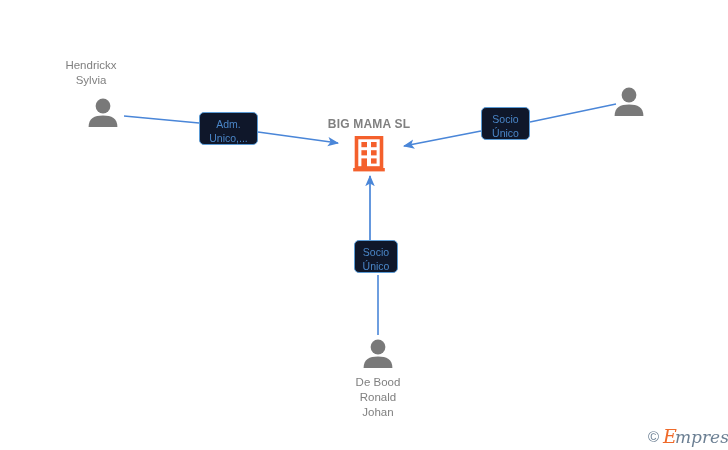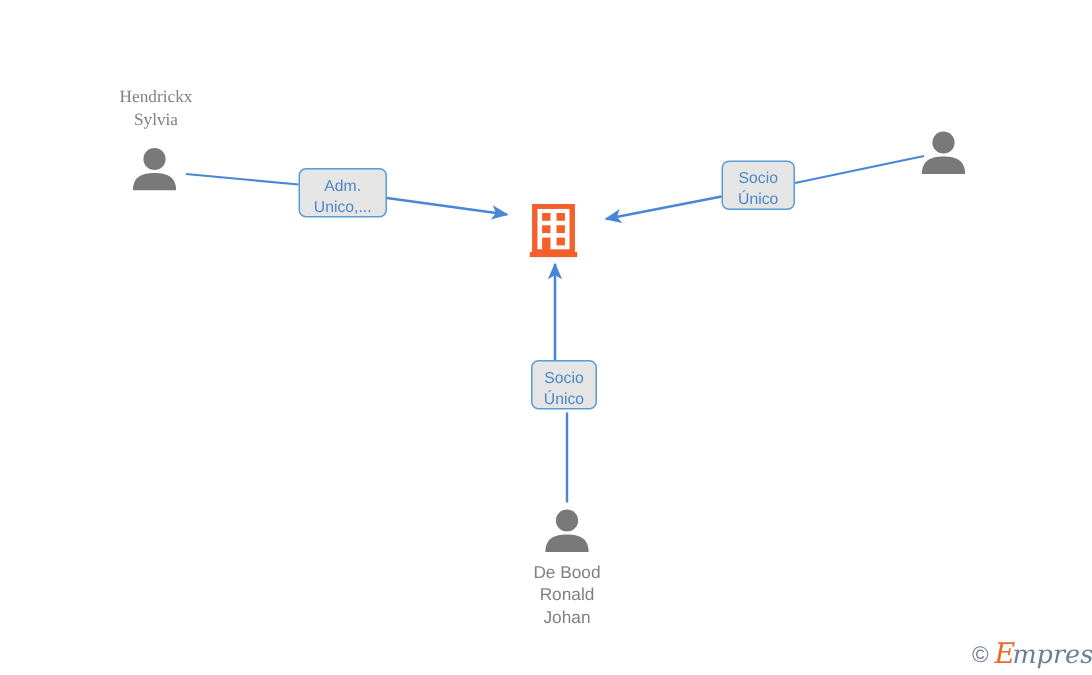--- a/index.html
+++ b/index.html
@@ -48,21 +48,21 @@
   .company-icon {
     position: absolute;
     width: 34px;
     height: 36px;
   }
   .rel-box {
     position: absolute;
     box-sizing: border-box;
     border: 1.3px solid #5b9bd5;
     border-radius: 5px;
-    background: #e5e5e5;
+    background: #0f172a;
     color: #4a86c8;
     font-size: 10.5px;
     line-height: 14px;
     text-align: center;
     padding-top: 4px;
     white-space: pre-line;
   }
   .watermark {
     position: absolute;
     display: flex;
@@ -109,21 +109,21 @@
 
     <line x1="616" y1="104" x2="530" y2="122" stroke="#4a86d8" stroke-width="1.4"></line>
 
     <line x1="481" y1="131" x2="404" y2="146" stroke="#4a86d8" stroke-width="1.7" marker-end="url(#arrow-right)"></line>
 
     <line x1="378" y1="335" x2="378" y2="275" stroke="#4a86d8" stroke-width="1.6"></line>
 
     <line x1="370" y1="240" x2="370" y2="176" stroke="#4a86d8" stroke-width="1.7" marker-end="url(#arrow-right)"></line>
   </svg>
 
-  <div class="person-label" style="left:44px; top:58px;font-family:Liberation Serif, serif;">Hendrickx
+  <div class="person-label" style="left:31px; top:58px;">Hendrickx
 Sylvia</div>
   <div class="person-icon" style="left:86px; top:97px;">
     <svg width="34" height="30" viewBox="0 0 34 30">
       <circle cx="17" cy="9" r="7.4" fill="#797979"></circle>
       <path d="M2.6,30 C2.6,21.2 8.4,18.4 17,18.4 C25.6,18.4 31.4,21.2 31.4,30 Z" fill="#797979"></path>
     </svg>
   </div>
 
   <div class="person-icon" style="left:612px; top:86px;">
     <svg width="34" height="30" viewBox="0 0 34 30">
@@ -135,20 +135,21 @@
   <div class="person-icon" style="left:361px; top:338px;">
     <svg width="34" height="30" viewBox="0 0 34 30">
       <circle cx="17" cy="9" r="7.4" fill="#797979"></circle>
       <path d="M2.6,30 C2.6,21.2 8.4,18.4 17,18.4 C25.6,18.4 31.4,21.2 31.4,30 Z" fill="#797979"></path>
     </svg>
   </div>
   <div class="person-label" style="left:318px; top:375px;">De Bood
 Ronald
 Johan</div>
 
+  <div class="company-title" style="left:269px; top:117px;">BIG MAMA SL</div>
   <div class="company-icon" style="left:352px; top:136px;">
     <svg width="34" height="36" viewBox="0 0 34 36">
 
       <rect x="4.5" y="1.5" width="25" height="30.5" fill="none" stroke="#f4602c" stroke-width="3.6"></rect>
 
       <rect x="1.2" y="32" width="31.6" height="3.4" fill="#f4602c"></rect>
 
       <rect x="9.4" y="6.0" width="5.6" height="5.2" fill="#f4602c"></rect>
       <rect x="19.0" y="6.0" width="5.6" height="5.2" fill="#f4602c"></rect>
       <rect x="9.4" y="14.2" width="5.6" height="5.2" fill="#f4602c"></rect>

